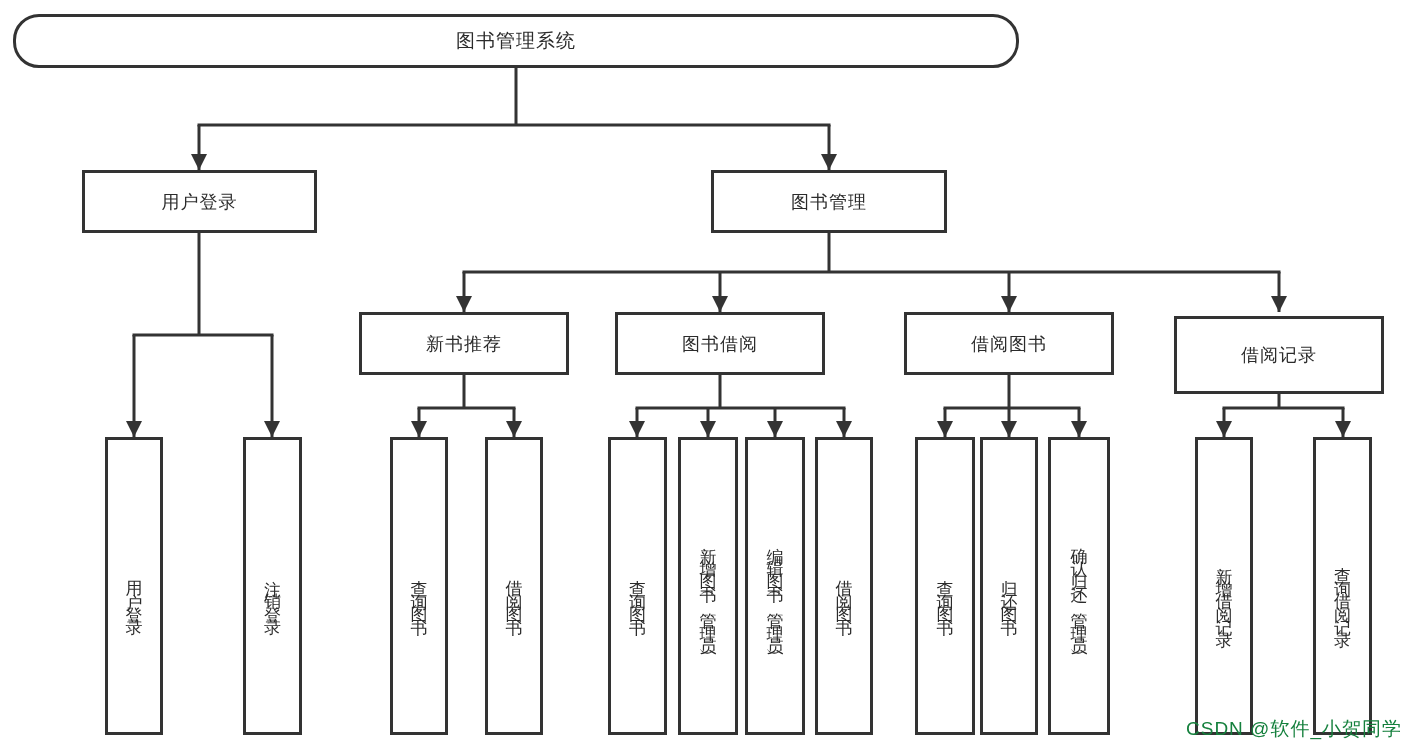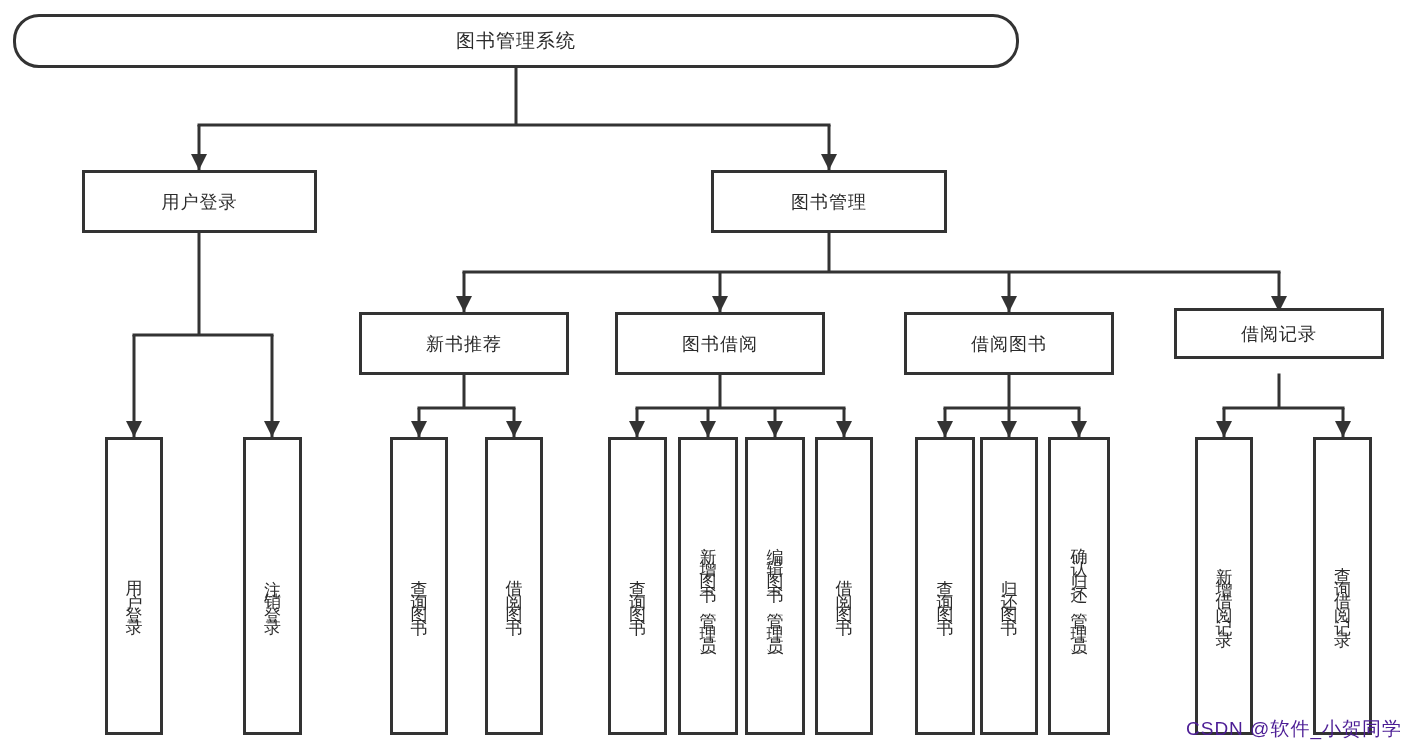--- a/index.html
+++ b/index.html
@@ -35,21 +35,21 @@
     letter-spacing: 13px;
     margin-bottom: -13px;
     white-space: nowrap;
     color: #2b2b2b;
   }
   .watermark {
     position: absolute;
     left: 1186px;
     top: 716px;
     font-size: 19px;
-    color: #4c1d95;
+    color: #15803d;
     letter-spacing: 1px;
     white-space: nowrap;
   }
 </style>
 </head>
 <body>
 
 <div class="stage">
 
   <svg class="connectors" viewBox="0 0 1405 747" xmlns="http://www.w3.org/2000/svg">
@@ -103,21 +103,21 @@
 
   <div class="node h" style="left:711px; top:170px; width:236px; height:63px;">
     <span>图书管理</span>
   </div>
   <div class="node h" style="left:615px; top:312px; width:210px; height:63px;">
     <span>图书借阅</span>
   </div>
   <div class="node h" style="left:904px; top:312px; width:210px; height:63px;">
     <span>借阅图书</span>
   </div>
-  <div class="node h" style="left:1174px; top:308px; width:210px; height:51px;">
+  <div class="node h" style="left:1174px; top:316px; width:210px; height:78px;">
     <span>借阅记录</span>
   </div>
 
   <div class="node v" style="left:105px; top:437px; width:58px; height:298px;">
     <span>用户登录</span>
   </div>
   <div class="node v" style="left:243px; top:437px; width:59px; height:298px;">
     <span>注销登录</span>
   </div>
 

